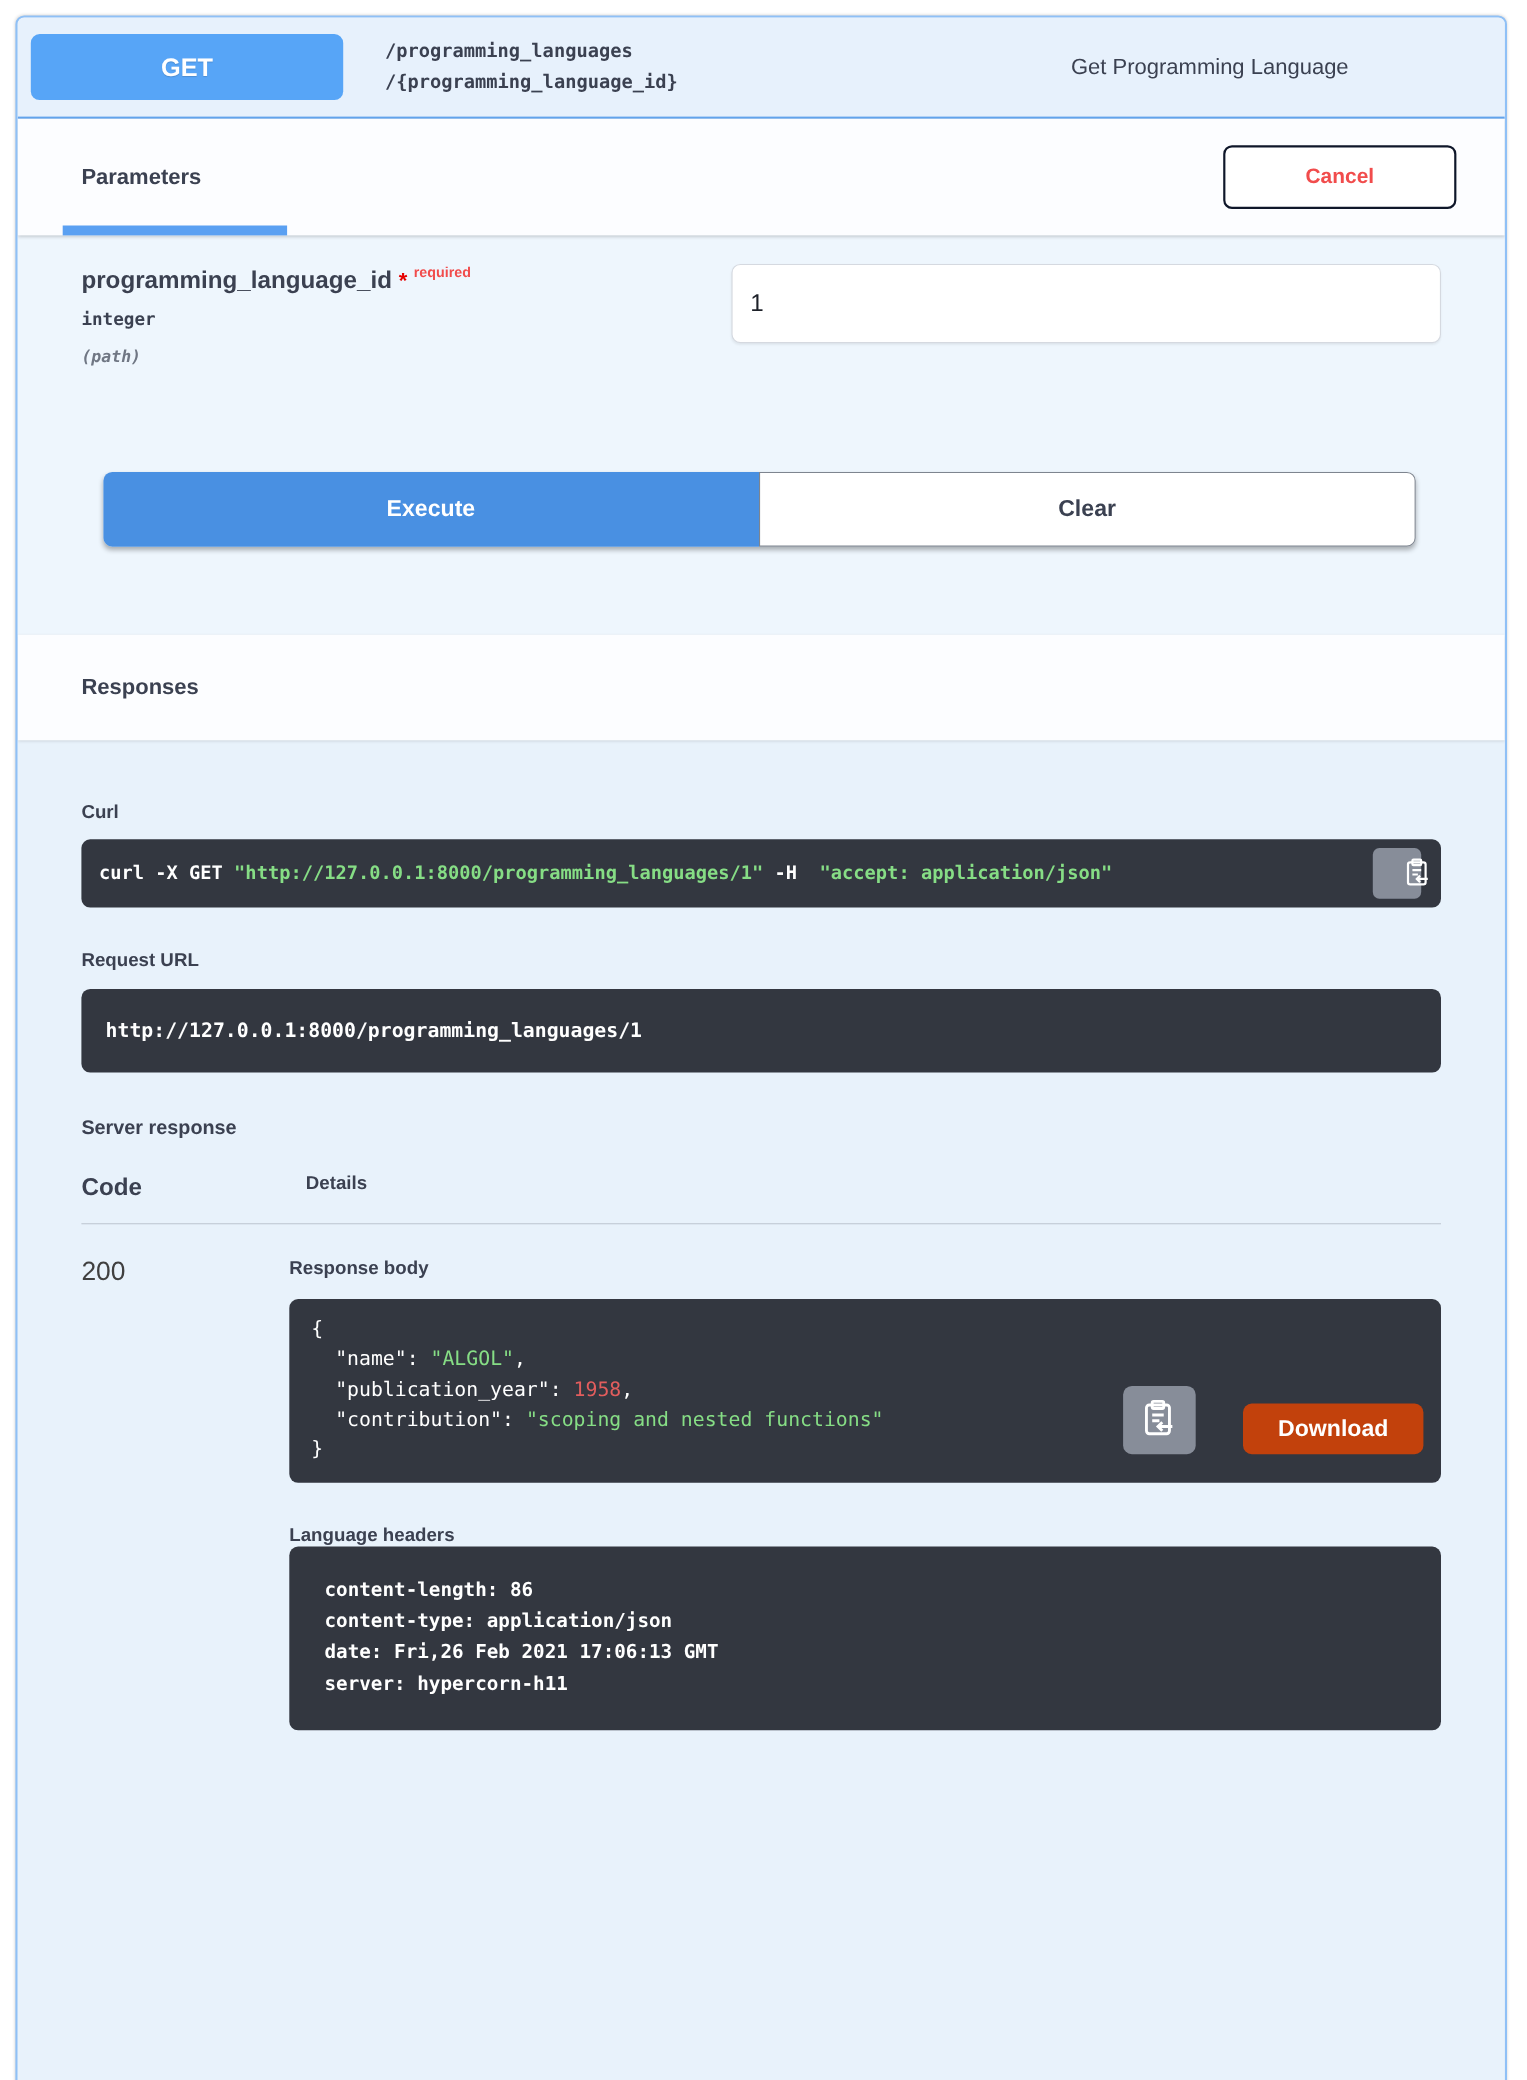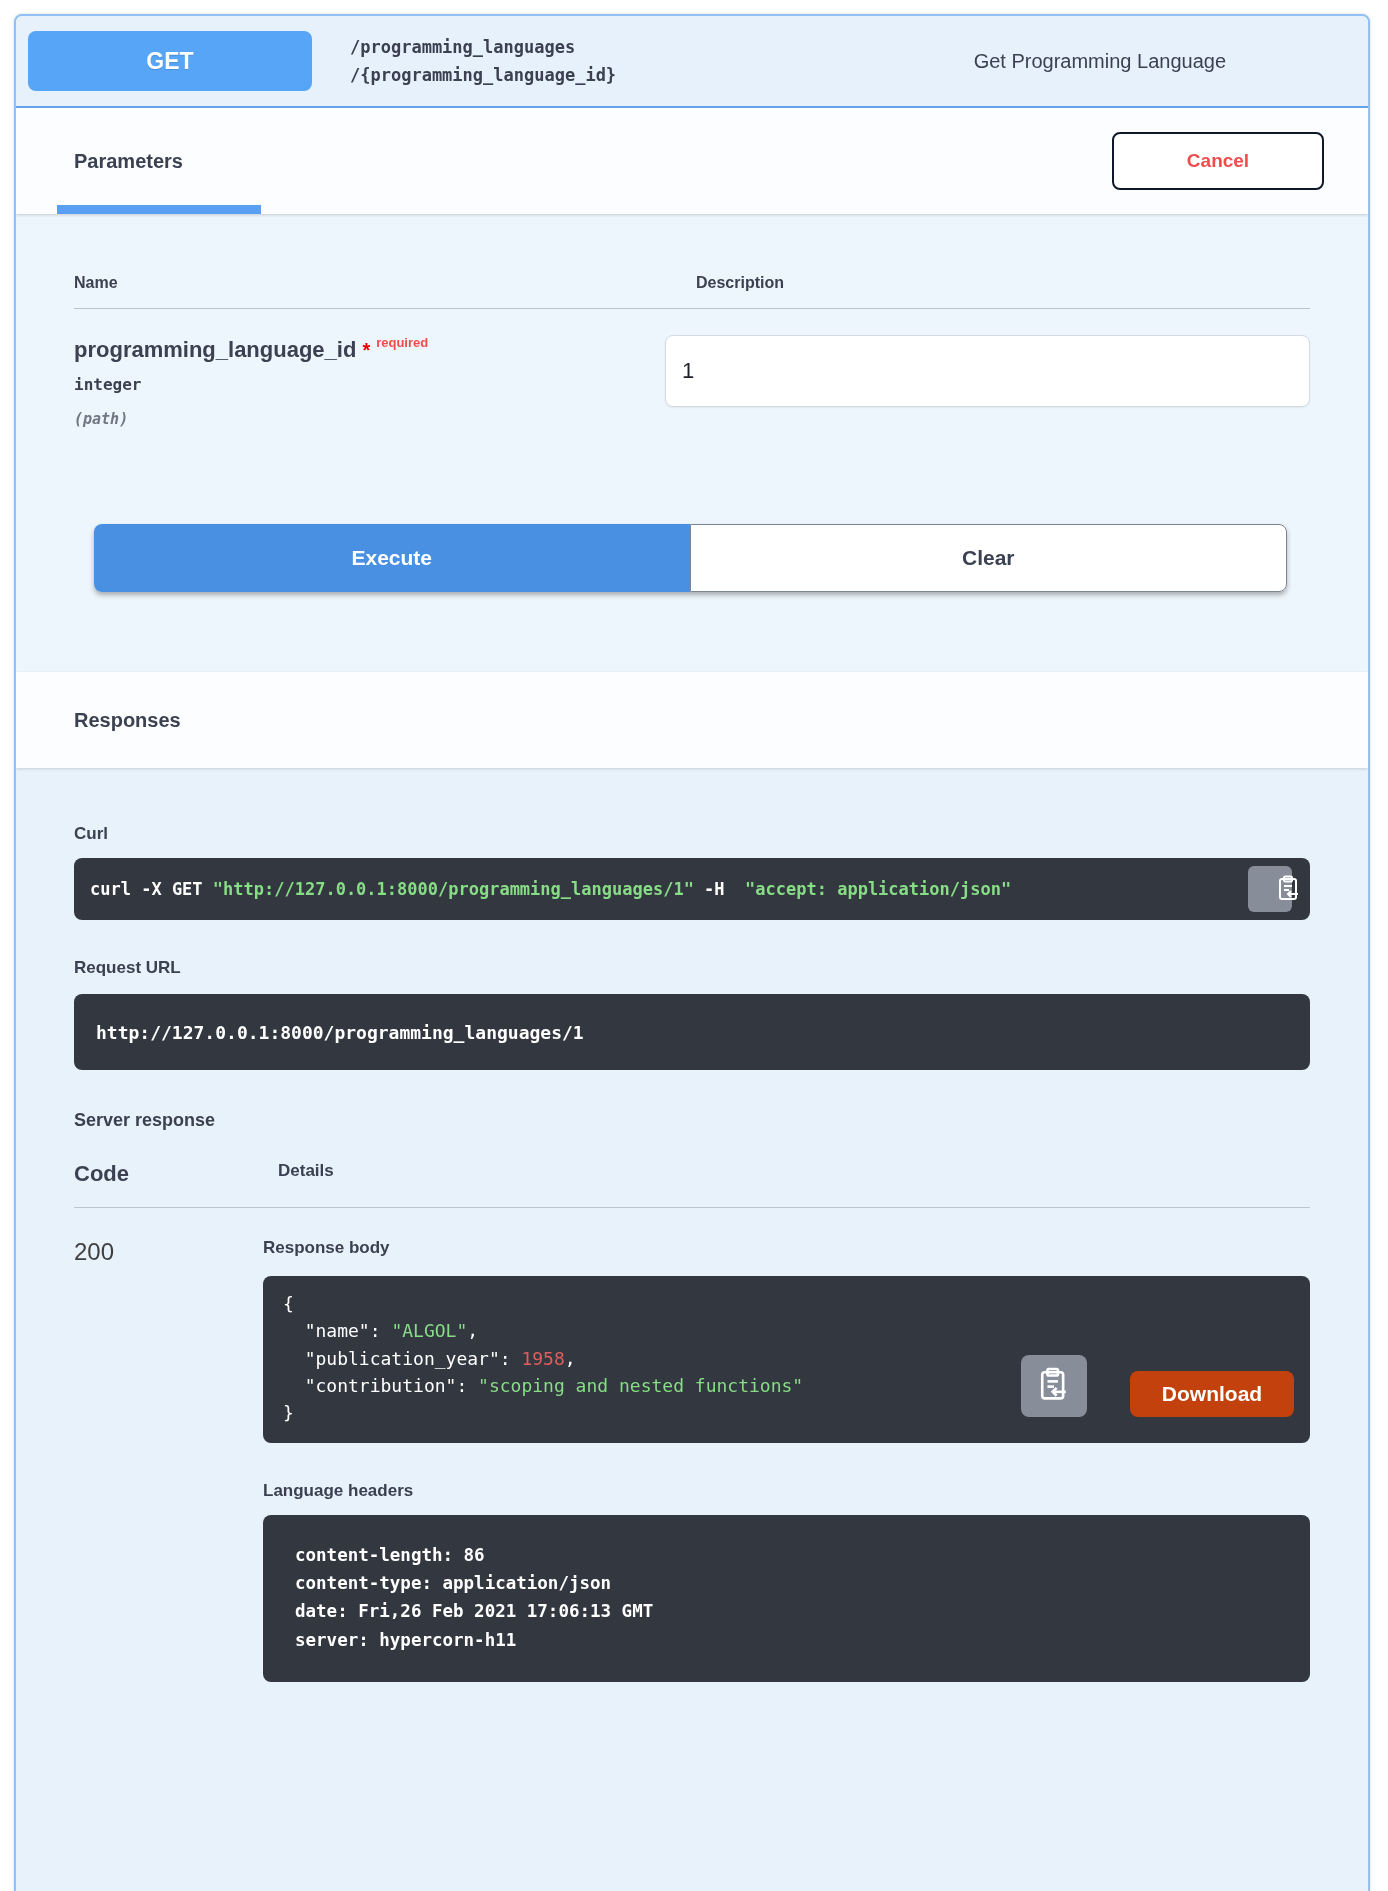--- a/index.html
+++ b/index.html
@@ -100,21 +100,21 @@
                 position:relative; font-weight:500; }
   .json-line { white-space:pre; }
   .json-indent { padding-left:2ch; }
   .copy-body { bottom:26px; right:223px; width:66px; height:62px; border-radius:8px; }
   .download-btn { position:absolute; bottom:26px; right:16px; width:164px; height:46px;
                   background:#c2410c; border:none; border-radius:8px; color:#fff;
                   font-weight:bold; font-size:21px; cursor:pointer;
                   font-family:"Liberation Sans", sans-serif; }
 
   .headers-label { margin-top:38px; }
-  .headers-block { margin-top:14px; padding:26px 20px 28px 32px; font-weight:bold;
+  .headers-block { margin-top:0; padding:26px 20px 28px 32px; font-weight:bold;
                    font-size:17.5px; line-height:1.62; }
   .header-line { white-space:pre; }
 </style>
 </head>
 <body>
 
 <div class="opblock">
 
   <div class="op-header">
     <div class="method-badge">GET</div>
@@ -125,24 +125,20 @@
     <div class="op-summary">Get Programming Language</div>
   </div>
 
   <div class="params-header">
     <div class="tab-title">Parameters</div>
     <div class="tab-underline"></div>
     <button class="cancel-btn">Cancel</button>
   </div>
 
   <div class="params-body">
-    <div class="param-cols">
-      <div class="col-name">Name</div>
-      <div class="col-desc">Description</div>
-    </div>
 
     <div class="param-row">
       <div class="param-left">
         <div>
           <span class="param-name">programming_language_id</span><span class="req-star">*</span><span class="req-label">required</span>
         </div>
         <div class="param-type">integer</div>
         <div class="param-loc">(path)</div>
       </div>
       <div>

